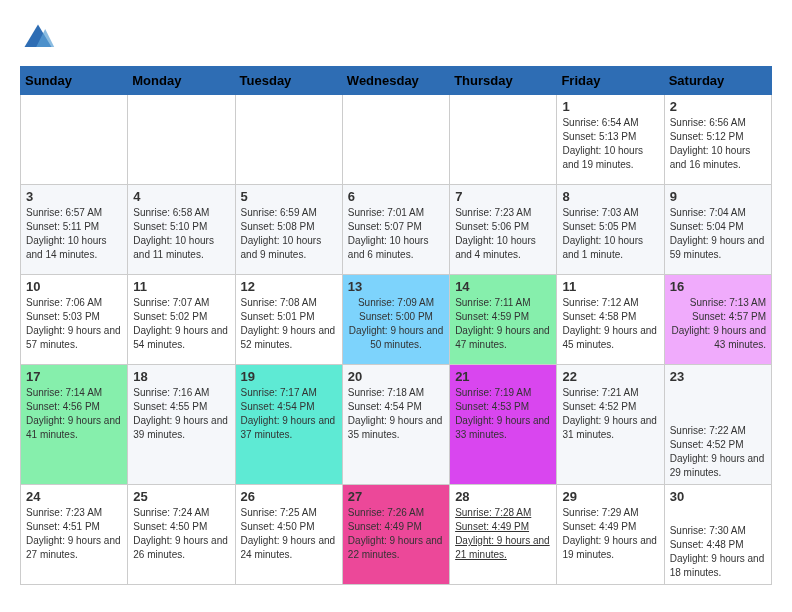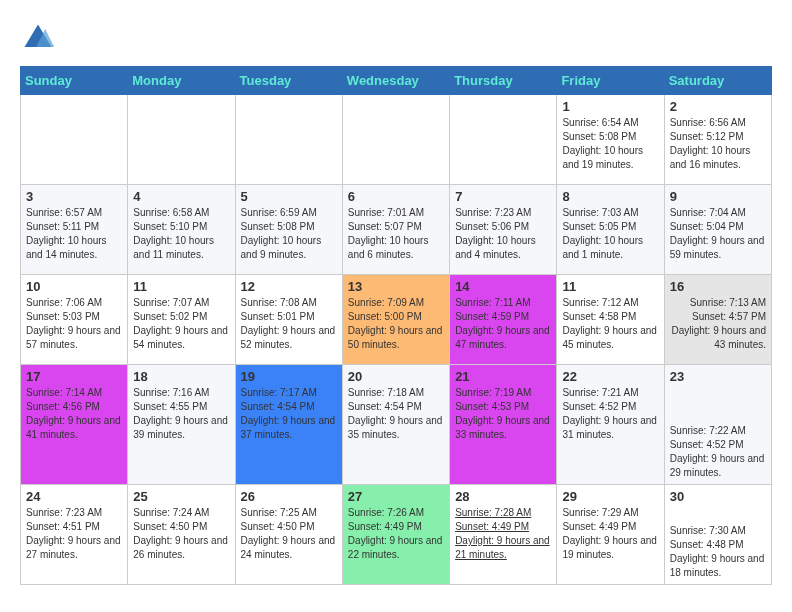--- a/index.html
+++ b/index.html
@@ -51,21 +51,21 @@
     .location {
       font-size: 16px;
       color: #444;
     }
     .calendar {
       width: 100%;
       border-collapse: collapse;
     }
     .calendar th {
       background: #2e6db4;
-      color: #5eead4;
+      color: #000000;
       font-size: 13px;
       font-weight: bold;
       padding: 6px 4px;
       text-align: left;
       border: 1px solid #2e6db4;
     }
     .calendar td {
       width: calc(100%/7);
       vertical-align: top;
       border: 1px solid #ccc;
@@ -132,21 +132,21 @@
   <tbody id="calendar-body">
   <tr>
         <td class="empty-cell"></td>
         <td class="empty-cell"></td>
         <td class="empty-cell"></td>
         <td class="empty-cell"></td>
         <td class="empty-cell"></td>
         <td style="background: rgb(255, 255, 255);">
           <span class="day-num">1</span>
           <div class="day-info" style="white-space: pre-line;">Sunrise: 6:54 AM
-Sunset: 5:08 PM
+Sunset: 5:13 PM
 Daylight: 10 hours and 19 minutes.</div>
         </td>
         <td style="background: rgb(255, 255, 255);">
           <span class="day-num">2</span>
           <div class="day-info" style="white-space: pre-line;">Sunrise: 6:56 AM
 Sunset: 5:12 PM
 Daylight: 10 hours and 16 minutes.</div>
         </td>
       </tr>
       <tr>
@@ -205,59 +205,59 @@
           <div class="day-info" style="white-space: pre-line;">Sunrise: 7:07 AM
 Sunset: 5:02 PM
 Daylight: 9 hours and 54 minutes.</div>
         </td>
         <td style="background: rgb(255, 255, 255);">
           <span class="day-num">12</span>
           <div class="day-info" style="white-space: pre-line;">Sunrise: 7:08 AM
 Sunset: 5:01 PM
 Daylight: 9 hours and 52 minutes.</div>
         </td>
-        <td style="background: #fdba74;">
+        <td style="background: #7dd3fc;">
           <span class="day-num">13</span>
-          <div class="day-info" style="white-space: pre-line;">Sunrise: 7:09 AM
+          <div class="day-info" style="white-space: pre-line; text-align: center;">Sunrise: 7:09 AM
 Sunset: 5:00 PM
 Daylight: 9 hours and 50 minutes.</div>
         </td>
-        <td style="background: #d946ef;">
+        <td style="background: #86efac;">
           <span class="day-num">14</span>
           <div class="day-info" style="white-space: pre-line;">Sunrise: 7:11 AM
 Sunset: 4:59 PM
 Daylight: 9 hours and 47 minutes.</div>
         </td>
         <td style="background: rgb(255, 255, 255);">
           <span class="day-num">11</span>
           <div class="day-info" style="white-space: pre-line;">Sunrise: 7:12 AM
 Sunset: 4:58 PM
 Daylight: 9 hours and 45 minutes.</div>
         </td>
-        <td style="background: #e5e5e5;">
+        <td style="background: #f0abfc;">
           <span class="day-num">16</span>
           <div class="day-info" style="white-space: pre-line; text-align: right;">Sunrise: 7:13 AM
 Sunset: 4:57 PM
 Daylight: 9 hours and 43 minutes.</div>
         </td>
       </tr>
       <tr>
-        <td style="background: #d946ef;">
+        <td style="background: #86efac;">
           <span class="day-num">17</span>
           <div class="day-info" style="white-space: pre-line;">Sunrise: 7:14 AM
 Sunset: 4:56 PM
 Daylight: 9 hours and 41 minutes.</div>
         </td>
         <td style="background: rgb(245, 247, 250);">
           <span class="day-num">18</span>
           <div class="day-info" style="white-space: pre-line;">Sunrise: 7:16 AM
 Sunset: 4:55 PM
 Daylight: 9 hours and 39 minutes.</div>
         </td>
-        <td style="background: #3b82f6; margin-left: 21px;">
+        <td style="background: #5eead4; margin-left: 21px;">
           <span class="day-num">19</span>
           <div class="day-info" style="white-space: pre-line;">Sunrise: 7:17 AM
 Sunset: 4:54 PM
 Daylight: 9 hours and 37 minutes.</div>
         </td>
         <td style="background: rgb(245, 247, 250);">
           <span class="day-num">20</span>
           <div class="day-info" style="white-space: pre-line;">Sunrise: 7:18 AM
 Sunset: 4:54 PM
 Daylight: 9 hours and 35 minutes.</div>
@@ -293,21 +293,21 @@
           <div class="day-info" style="white-space: pre-line;">Sunrise: 7:24 AM
 Sunset: 4:50 PM
 Daylight: 9 hours and 26 minutes.</div>
         </td>
         <td style="background: rgb(255, 255, 255);">
           <span class="day-num">26</span>
           <div class="day-info" style="white-space: pre-line;">Sunrise: 7:25 AM
 Sunset: 4:50 PM
 Daylight: 9 hours and 24 minutes.</div>
         </td>
-        <td style="background: #86efac;">
+        <td style="background: #ec4899;">
           <span class="day-num">27</span>
           <div class="day-info" style="white-space: pre-line;">Sunrise: 7:26 AM
 Sunset: 4:49 PM
 Daylight: 9 hours and 22 minutes.</div>
         </td>
         <td style="background: rgb(255, 255, 255);">
           <span class="day-num">28</span>
           <div class="day-info" style="white-space: pre-line; text-decoration: underline;">Sunrise: 7:28 AM
 Sunset: 4:49 PM
 Daylight: 9 hours and 21 minutes.</div>

